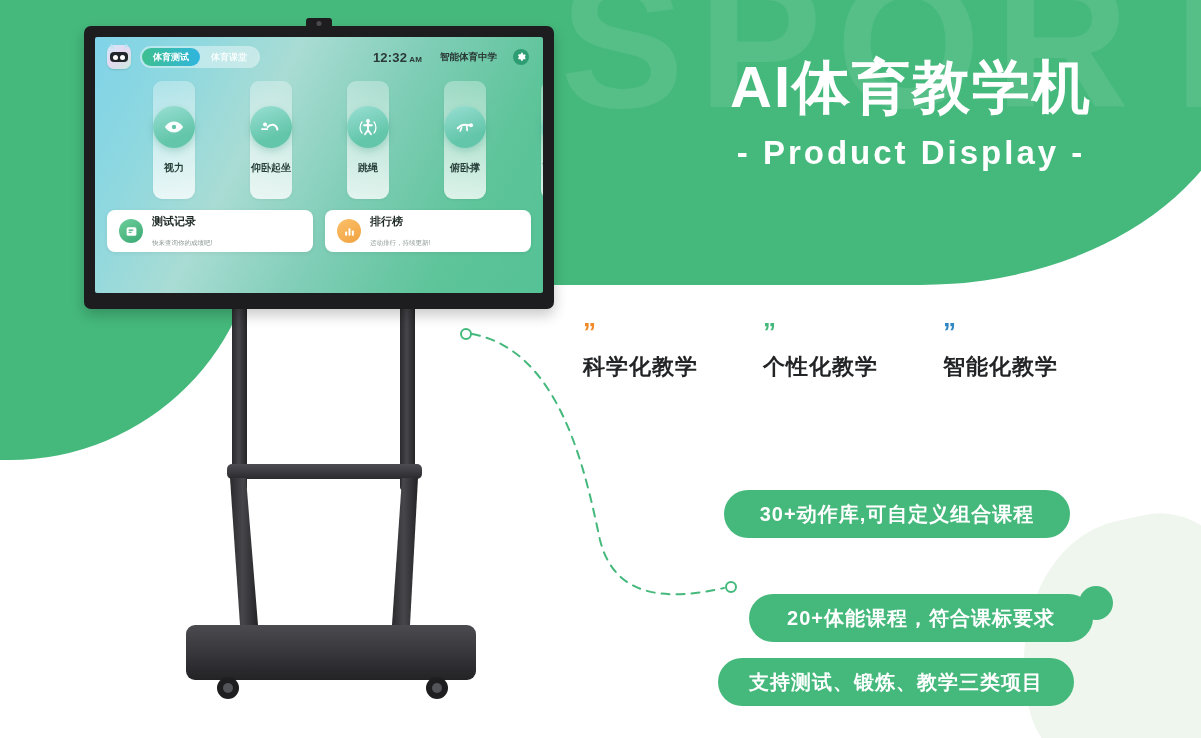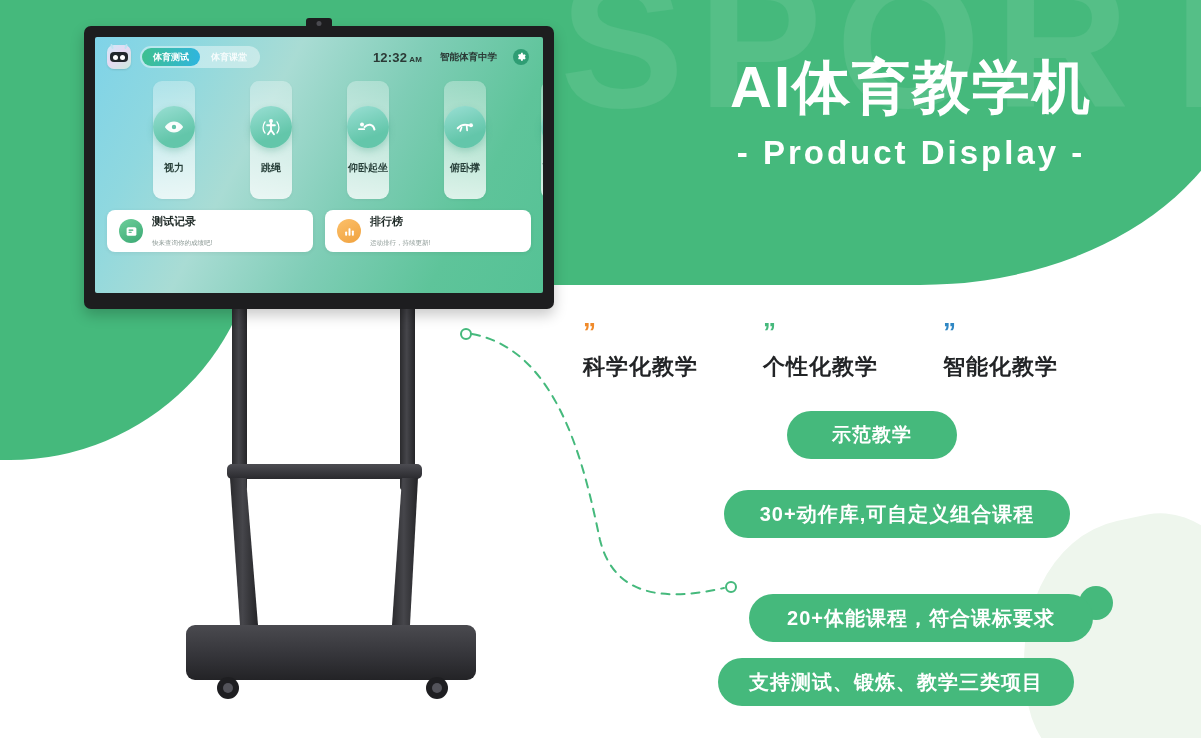--- a/index.html
+++ b/index.html
@@ -366,39 +366,39 @@
                 <path d="M2 12s3.6-6 10-6 10 6 10 6-3.6 6-10 6-10-6-10-6z" fill="#ffffff" stroke="none" opacity="0.95"></path>
                 <circle cx="12" cy="12" r="3.3" fill="#63c6aa"></circle>
               </svg>
             </div>
             <div class="clabel">视力</div>
           </div>
 
           <div class="scr-card">
             <div class="bubble">
               <svg width="24" height="24" viewBox="0 0 28 28">
+                <circle cx="7" cy="11" r="2.3" fill="#fff"></circle>
+                <path d="M10 14c2 -2 4 -3 6.5 -2.5 3 .6 4.5 3 5 5.5" stroke="#fff" stroke-width="2.4" fill="none" stroke-linecap="round"></path>
+                <path d="M3.5 16.5h6" stroke="#fff" stroke-width="2.2" stroke-linecap="round"></path>
+              </svg>
+            </div>
+            <div class="clabel">仰卧起坐</div>
+          </div>
+
+          <div class="scr-card">
+            <div class="bubble">
+              <svg width="24" height="24" viewBox="0 0 28 28">
                 <circle cx="14" cy="7" r="2.3" fill="#fff"></circle>
                 <path d="M14 9.5v8" stroke="#fff" stroke-width="2.2" stroke-linecap="round"></path>
                 <path d="M9.5 12h9" stroke="#fff" stroke-width="2.2" stroke-linecap="round"></path>
                 <path d="M14 17.5l-3.5 5M14 17.5l3.5 5" stroke="#fff" stroke-width="2.2" stroke-linecap="round"></path>
                 <path d="M7 8c-3 4-3 10 0 13M21 8c3 4 3 10 0 13" stroke="#fff" stroke-width="1.5" fill="none" stroke-linecap="round"></path>
               </svg>
             </div>
             <div class="clabel">跳绳</div>
-          </div>
-
-          <div class="scr-card">
-            <div class="bubble">
-              <svg width="24" height="24" viewBox="0 0 28 28">
-                <circle cx="7" cy="11" r="2.3" fill="#fff"></circle>
-                <path d="M10 14c2 -2 4 -3 6.5 -2.5 3 .6 4.5 3 5 5.5" stroke="#fff" stroke-width="2.4" fill="none" stroke-linecap="round"></path>
-                <path d="M3.5 16.5h6" stroke="#fff" stroke-width="2.2" stroke-linecap="round"></path>
-              </svg>
-            </div>
-            <div class="clabel">仰卧起坐</div>
           </div>
 
           <div class="scr-card">
             <div class="bubble">
               <svg width="24" height="24" viewBox="0 0 28 28">
                 <circle cx="21" cy="12" r="2.3" fill="#fff"></circle>
                 <path d="M5.5 15.5c3.5 -4 8 -5 13 -3.5" stroke="#fff" stroke-width="2.4" fill="none" stroke-linecap="round"></path>
                 <path d="M10 14.5l-1.5 4M16 13l.5 5" stroke="#fff" stroke-width="2" stroke-linecap="round"></path>
               </svg>
             </div>
@@ -464,18 +464,17 @@
     <div class="feature">
       <div class="quote" style="color:#45b97c">”</div>
       <div class="ftitle">个性化教学</div>
     </div>
     <div class="feature">
       <div class="quote" style="color:#2f87c4">”</div>
       <div class="ftitle">智能化教学</div>
     </div>
   </div>
 
-  <div class="pill pill-1">示范教学</div>
   <div class="pill pill-2">30+动作库,可自定义组合课程</div>
   <div class="pill pill-3">20+体能课程，符合课标要求</div>
   <div class="pill pill-4">支持测试、锻炼、教学三类项目</div>
 
 </div>
 
 </body></html>

